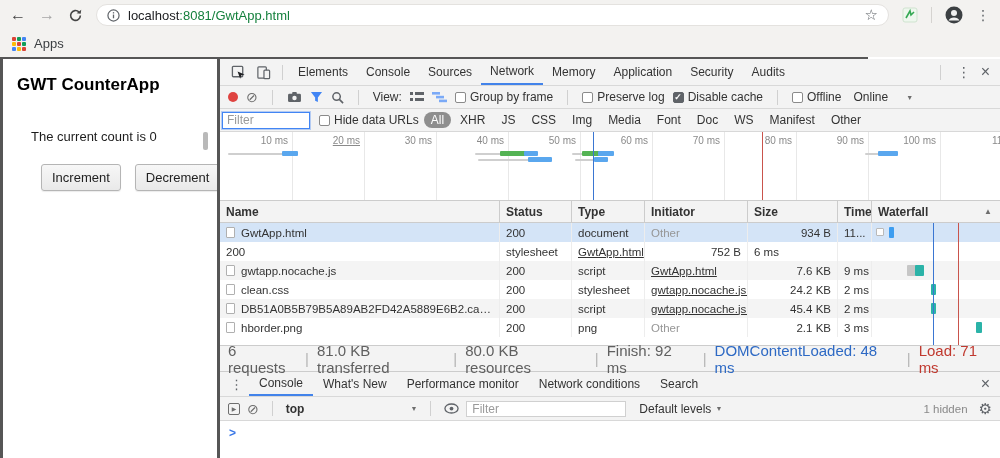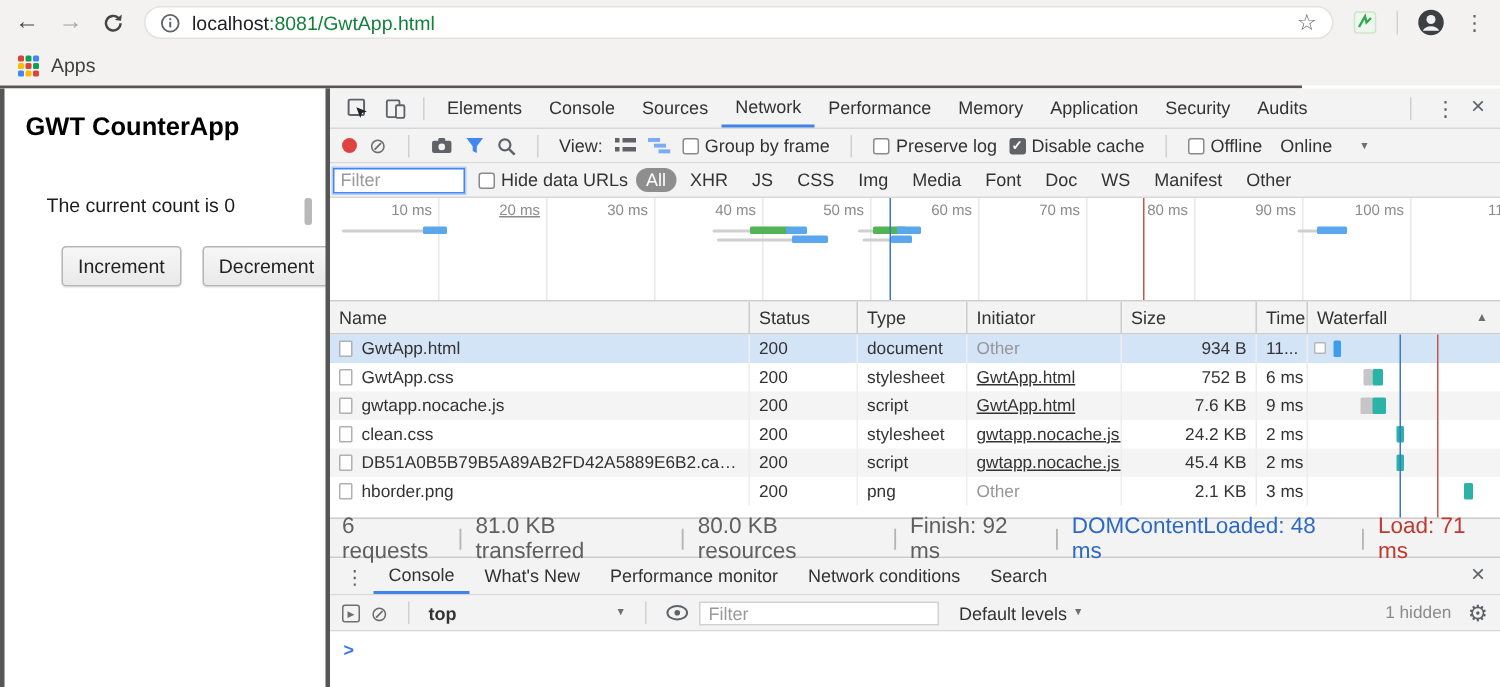--- a/index.html
+++ b/index.html
@@ -67,21 +67,21 @@
   .ov-bar { position:absolute; border-radius:1px; }
   .ov-gray { background:#cfcfcf; height:2px; }
   .ov-green { background:#54b354; height:5px; }
   .ov-blue { background:#5aa7ee; height:5px; }
   .vline { position:absolute; top:0; bottom:0; width:1px; }
   .vline.dcl { background:#3a76d2; }
   .vline.load { background:#c9544c; }
 
   .dt-table { font-size:11.5px; }
   .tr { display:grid; grid-template-columns:280px 72px 73px 103px 90px 34px 128px; height:19px; align-items:center; }
-  .tr.head { height:22px; background:#f3f3f3; border-bottom:1px solid #ccc; font-size:12px; }
+  .tr.head { height:22px; background:#f3f3f3; border-bottom:1px solid #ccc; font-size:12px;font-weight:bold; }
   .tr.head .td { border-right:1px solid #ccc; height:100%; display:flex; align-items:center; }
   .td { padding:0 6px; white-space:nowrap; overflow:hidden; text-overflow:ellipsis; height:100%; display:flex; align-items:center; }
   .td.right { justify-content:flex-end; }
   .tr.gray { background:#f4f4f4; }
   .tr.selected { background:#d4e4f7; }
   .tr .td { border-right:1px solid #ededed; }
   .tr .td:last-child { border-right:none; }
   .doc-ic { width:9px; height:11px; border:1px solid #b0b0b0; background:#fff; border-radius:1px; margin-right:6px; flex:none; }
   .init-link { text-decoration:underline; color:#333; }
   .init-plain { color:#969696; }
@@ -202,21 +202,20 @@
             <rect x="2" y="2" width="9" height="12" rx="1" fill="none" stroke="#5f6368" stroke-width="1.3"></rect>
             <rect x="8.5" y="5.5" width="6" height="9" rx="1" fill="#f3f3f3" stroke="#5f6368" stroke-width="1.3"></rect>
           </svg>
       </span>
       <span class="v-sep"></span>
       <span id="dt-tabs-holder" style="display:flex;height:100%;">
           <span class="dt-tab">Elements</span>
           <span class="dt-tab">Console</span>
           <span class="dt-tab">Sources</span>
           <span class="dt-tab selected">Network</span>
-          <span class="dt-tab">Performance</span>
           <span class="dt-tab">Memory</span>
           <span class="dt-tab">Application</span>
           <span class="dt-tab">Security</span>
           <span class="dt-tab">Audits</span>
         </span>
       <span class="dt-tabs-right">
         <span class="v-sep"></span>
         <span class="dots">⋮</span>
         <span class="close-x">×</span>
       </span>
@@ -373,24 +372,20 @@
               <span class="init-plain">Other</span>
             </div>
             <div class="td right">934 B</div>
             <div class="td">11...</div>
             <div class="td wf-cell">
               <div class="wf-seg wf-ghost" style="left: 4px; width: 8px;"></div>
               <div class="wf-seg wf-blue" style="left: 17px; width: 5px;"></div>
             </div>
           </div>
           <div class="tr">
-            <div class="td">
-              <span class="doc-ic"></span>
-              <span style="overflow: hidden; text-overflow: ellipsis; white-space: nowrap;">GwtApp.css</span>
-            </div>
             <div class="td">200</div>
             <div class="td">stylesheet</div>
             <div class="td">
               <span class="init-link">GwtApp.html</span>
             </div>
             <div class="td right">752 B</div>
             <div class="td">6 ms</div>
             <div class="td wf-cell">
               <div class="wf-seg wf-gray" style="left: 37px; width: 6px;"></div>
               <div class="wf-seg wf-teal" style="left: 43px; width: 7px;"></div>

